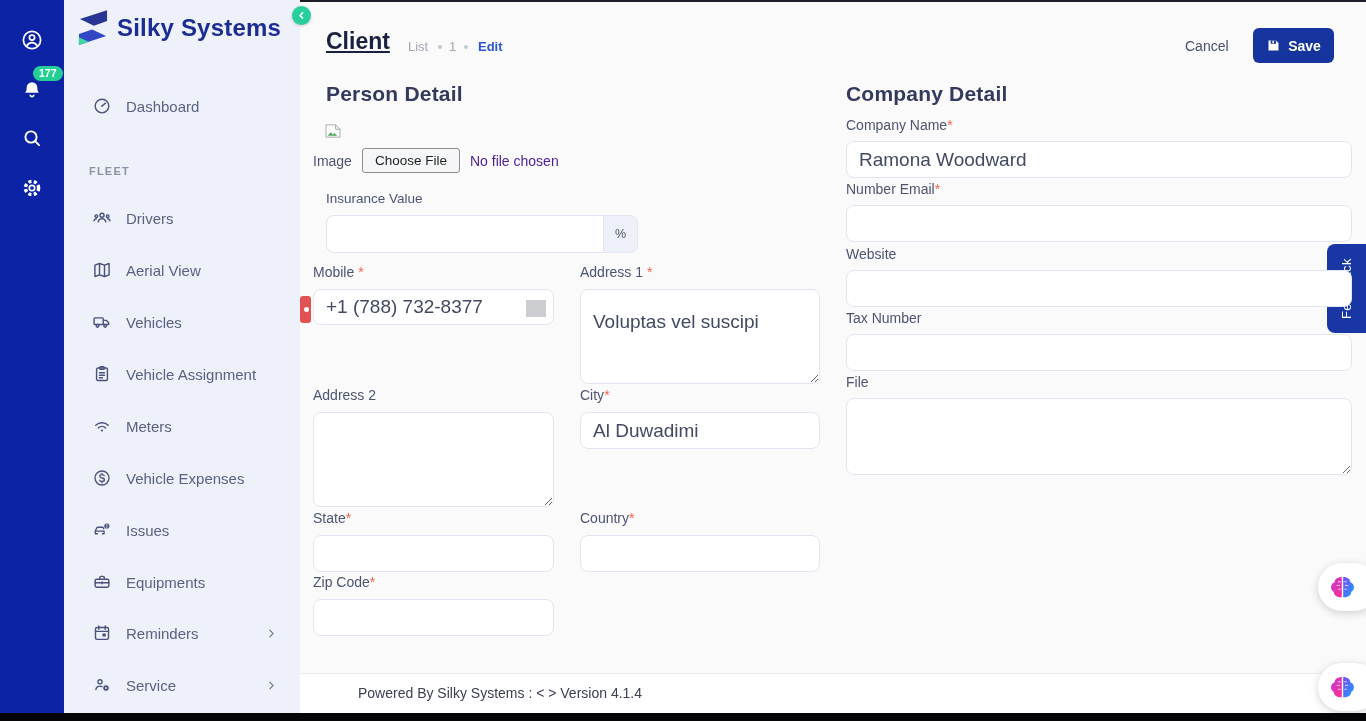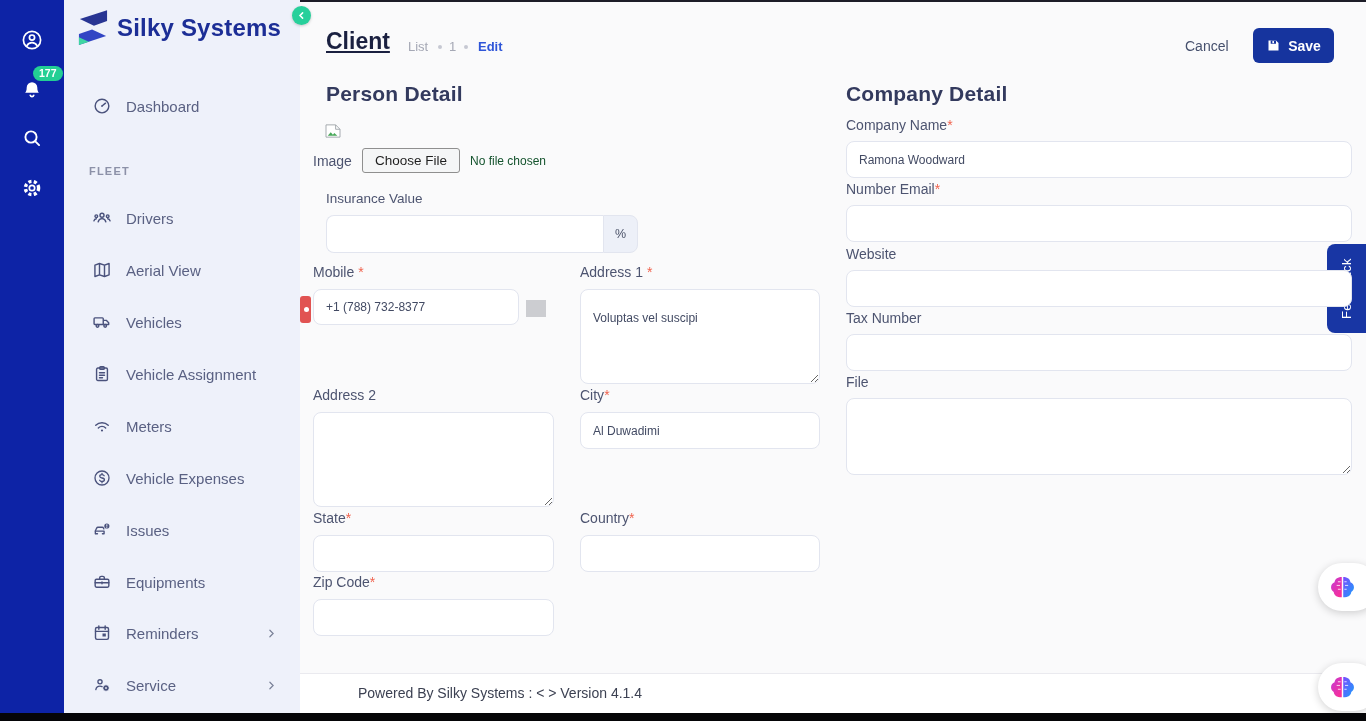--- a/index.html
+++ b/index.html
@@ -40,38 +40,38 @@
           display:flex; align-items:center; justify-content:center; gap:7px; cursor:pointer;
           font-family:"Liberation Sans", sans-serif; }
 
   .h2 { position:absolute; font-size:21px; font-weight:bold; color:#333a5e; letter-spacing:.2px; }
 
   .lbl { position:absolute; font-size:14px; color:#4d5470; }
   .req { color:#f0624d; }
   .req.sp { margin-left:4px; }
 
   .inp, .ta { position:absolute; background:#fff; border:1px solid #e2e5ef; border-radius:8px;
-              font-size:12px; color:#424a63; outline:none; z-index:2;
+              font-size:19px; color:#424a63; outline:none; z-index:2;
               font-family:"Liberation Sans", sans-serif; }
   .inp { padding:0 12px; }
   .ta  { padding:21px 12px; resize:both; }
 
   
   .igroup { position:absolute; left:326px; top:215px; width:312px; height:38px; display:flex; z-index:2; }
   .igroup input { flex:1; border:1px solid #e2e5ef; border-right:none; border-radius:8px 0 0 8px;
                   padding:0 12px; font-size:14.5px; color:#424a63; outline:none; background:#fff;
                   font-family:"Liberation Sans", sans-serif; min-width:0; }
   .iaddon { width:35px; background:#edf0f8; border:1px solid #e2e5ef; border-radius:0 8px 8px 0;
             display:flex; align-items:center; justify-content:center; font-size:12.5px; color:#4b5268; }
 
   
   .filerow { position:absolute; left:313px; top:148px; display:flex; align-items:center; gap:10px; z-index:2; }
   .choosefile { padding:4px 12px; border:1px solid #8f8f8f; border-radius:3px; background:#f5f6f7;
                 font-size:13.5px; color:#1f1f1f; cursor:pointer; }
-  .filestatus { font-size:12px; color:#14532d; }
+  .filestatus { font-size:14px; color:#4c1d95; }
 
   .flagbox { position:absolute; left:526px; top:300px; width:20px; height:17px; background:#cccdd1; z-index:3; cursor:pointer; }
   .errtag { position:absolute; left:300px; top:296px; width:11px; height:27px; background:#e15352;
             border-radius:3px; z-index:3; }
   .errtag i { position:absolute; right:2px; top:11px; width:5px; height:5px; border-radius:50%; background:#fff; }
 
   
   .feedback { position:absolute; left:1327px; top:244px; width:39px; height:89px; background:#1836a4;
               border-radius:8px 0 0 8px; z-index:1; display:flex; align-items:center; justify-content:center;
               cursor:pointer; }
@@ -291,21 +291,21 @@
 
   <div class="lbl" style="left:326px; top:191px; font-size:13.5px">Insurance Value</div>
   <div class="igroup">
     <input type="text" value="" style="">
     <span class="iaddon">%</span>
   </div>
 
   <div class="lbl" style="left:313px; top:264px">
     <span>Mobile</span><span class="req sp">*</span>
   </div>
-  <input class="inp" style="left: 313px; top: 289px; width: 206px; height: 36px;" type="text" value="+1 (788) 732-8377">
+  <input class="inp" style="left: 313px; top: 289px; width: 241px; height: 36px;" type="text" value="+1 (788) 732-8377">
   <span class="flagbox"></span>
   <span class="errtag">
       <i></i>
     </span>
 
   <div class="lbl" style="left:580px; top:264px">
     <span>Address 1</span><span class="req sp">*</span>
   </div>
   <textarea class="ta" style="left: 580px; top: 289px; width: 240px; height: 95px;">Voluptas vel suscipi</textarea>
 

